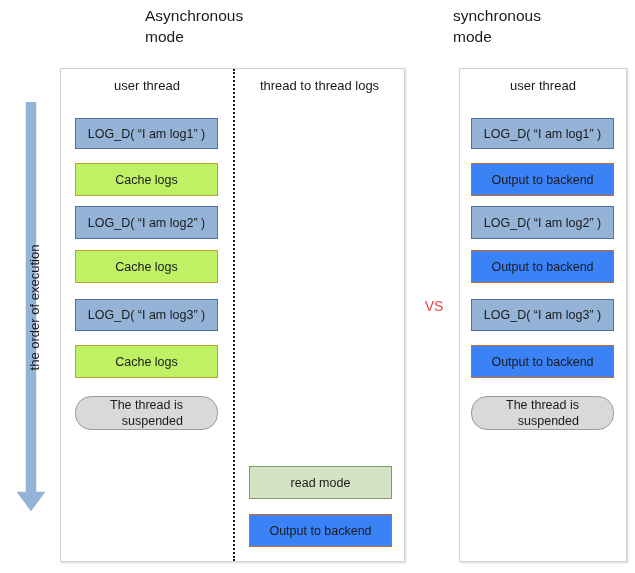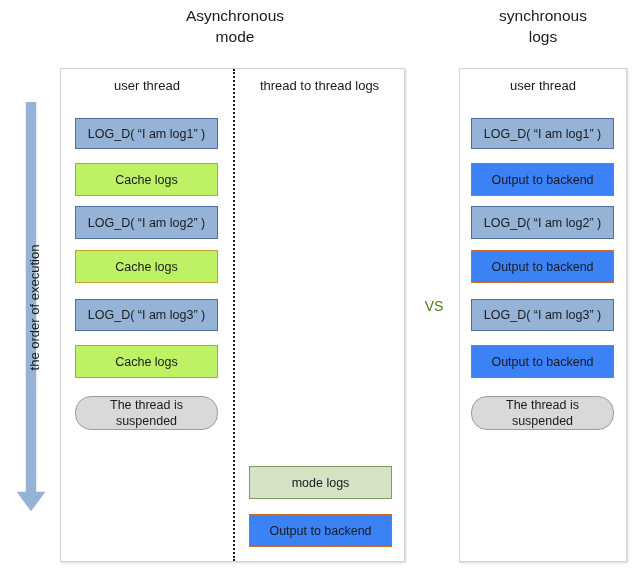--- a/index.html
+++ b/index.html
@@ -12,21 +12,20 @@
     height: 573px;
     position: relative;
     font-family: "Liberation Sans", sans-serif;
     color: #000000;
     overflow: hidden;
   }
 
   
   .diagram-title {
     position: absolute;
-    text-align: center;
     font-size: 15.5px;
     line-height: 21px;
     color: #1a1a1a;
     white-space: pre-line;
   }
   #title-async { left: 145px; top: 5px; width: 180px; }
   #title-sync  { left: 453px; top: 5px; width: 180px; }
 
   
   .panel {
@@ -61,21 +60,21 @@
   #hdr-output-log-thread  { left: 236px; top: 77px; width: 167px; }
   #hdr-user-thread-sync   { left: 461px; top: 77px; width: 164px; }
 
   
   .step-box {
     position: absolute;
     box-sizing: border-box;
     display: flex;
     align-items: center;
     justify-content: center;
-    text-align: center;
+    text-align: right;
     font-size: 12.5px;
     line-height: 16px;
     border-width: 1px;
     border-style: solid;
     white-space: pre-line;
     color: #1a1a1a;
   }
   .box-log    { background: #95b3d7; border-color: #4f709e; }
   .box-cache  { background: #bef264; border-color: #bfa22e; }
   .box-output { background: #3b82f6; border-color: #d2691e; }
@@ -83,21 +82,21 @@
   .box-susp   { background: #d9d9d9; border-color: #9c9c9c; border-radius: 16px; }
 
   
   #vs-label {
     position: absolute;
     left: 414px;
     top: 298px;
     width: 40px;
     text-align: center;
     font-size: 14px;
-    color: #4d7c0f;
+    color: #ef4444;
   }
 
   
   #order-arrow {
     position: absolute;
     left: 16px;
     top: 102px;
     width: 30px;
     height: 410px;
   }
@@ -113,38 +112,38 @@
     transform-origin: center center;
     white-space: nowrap;
   }
 </style>
 </head>
 <body>
 
 <div class="diagram-title" id="title-async">Asynchronous
 mode</div>
 <div class="diagram-title" id="title-sync">synchronous
-logs</div>
+mode</div>
 
 <div class="panel" id="panel-async"></div>
 <div id="thread-divider"></div>
 
 <div class="col-header" id="hdr-user-thread-async">user thread</div>
 <div class="col-header" id="hdr-output-log-thread">thread to thread logs</div>
 
 <div class="step-box box-log" style="left:75px;  top:118px; width:143px; height:31px;">LOG_D( “I am log1” )</div>
 <div class="step-box box-cache" style="left:75px;  top:163px; width:143px; height:33px;">Cache logs</div>
 <div class="step-box box-log" style="left:75px;  top:206px; width:143px; height:33px;">LOG_D( “I am log2” )</div>
 <div class="step-box box-cache" style="left:75px;  top:250px; width:143px; height:33px;">Cache logs</div>
 <div class="step-box box-log" style="left:75px;  top:299px; width:143px; height:32px;">LOG_D( “I am log3” )</div>
 <div class="step-box box-cache" style="left:75px;  top:345px; width:143px; height:33px;">Cache logs</div>
 <div class="step-box box-susp" style="left:75px;  top:396px; width:143px; height:34px;">The thread is
 suspended</div>
 
-<div class="step-box box-read" style="left:249px; top:466px; width:143px; height:33px;">mode logs</div>
+<div class="step-box box-read" style="left:249px; top:466px; width:143px; height:33px;">read mode</div>
 <div class="step-box box-output" style="left:249px; top:514px; width:143px; height:33px;">Output to backend</div>
 
 <div id="vs-label">VS</div>
 
 <div class="panel" id="panel-sync"></div>
 
 <div class="col-header" id="hdr-user-thread-sync">user thread</div>
 
 <div class="step-box box-log" style="left:471px; top:118px; width:143px; height:31px;">LOG_D( “I am log1” )</div>
 <div class="step-box box-output" style="left:471px; top:163px; width:143px; height:33px;">Output to backend</div>

